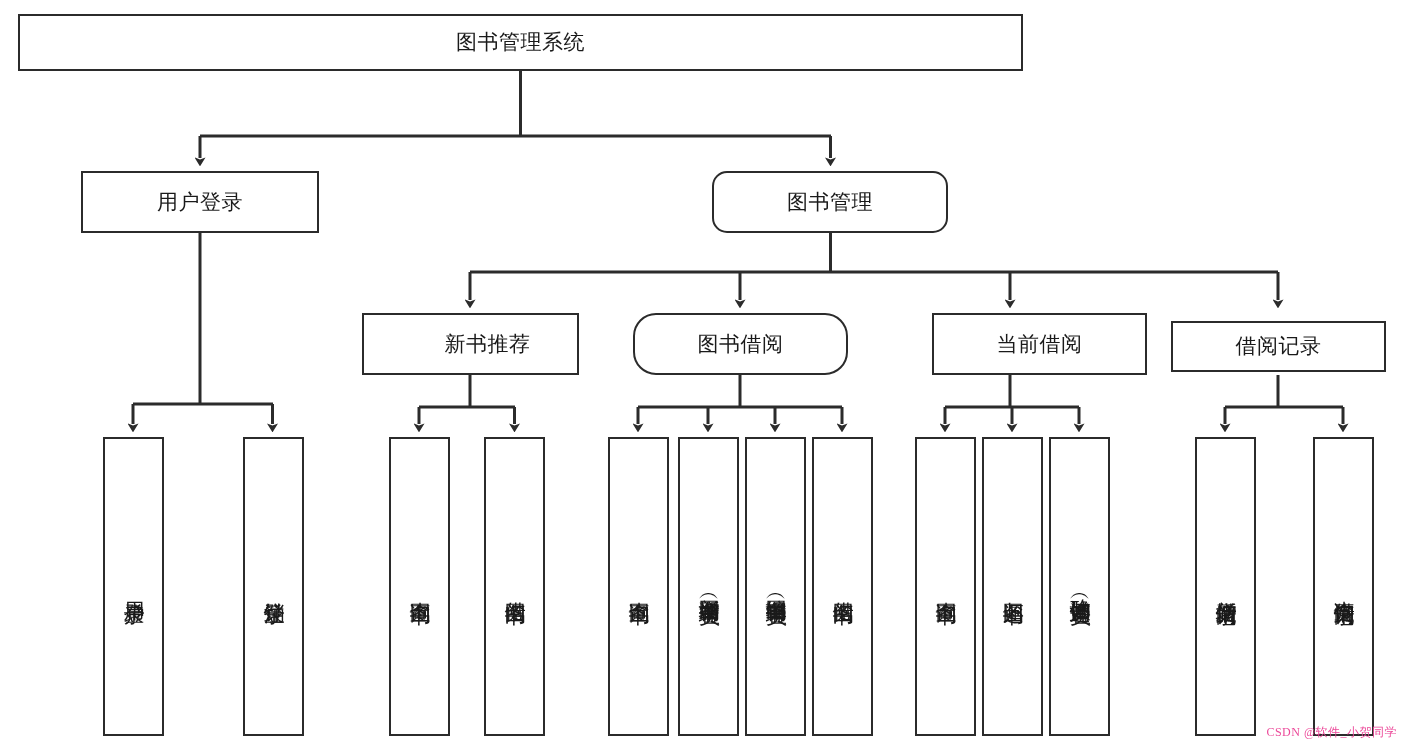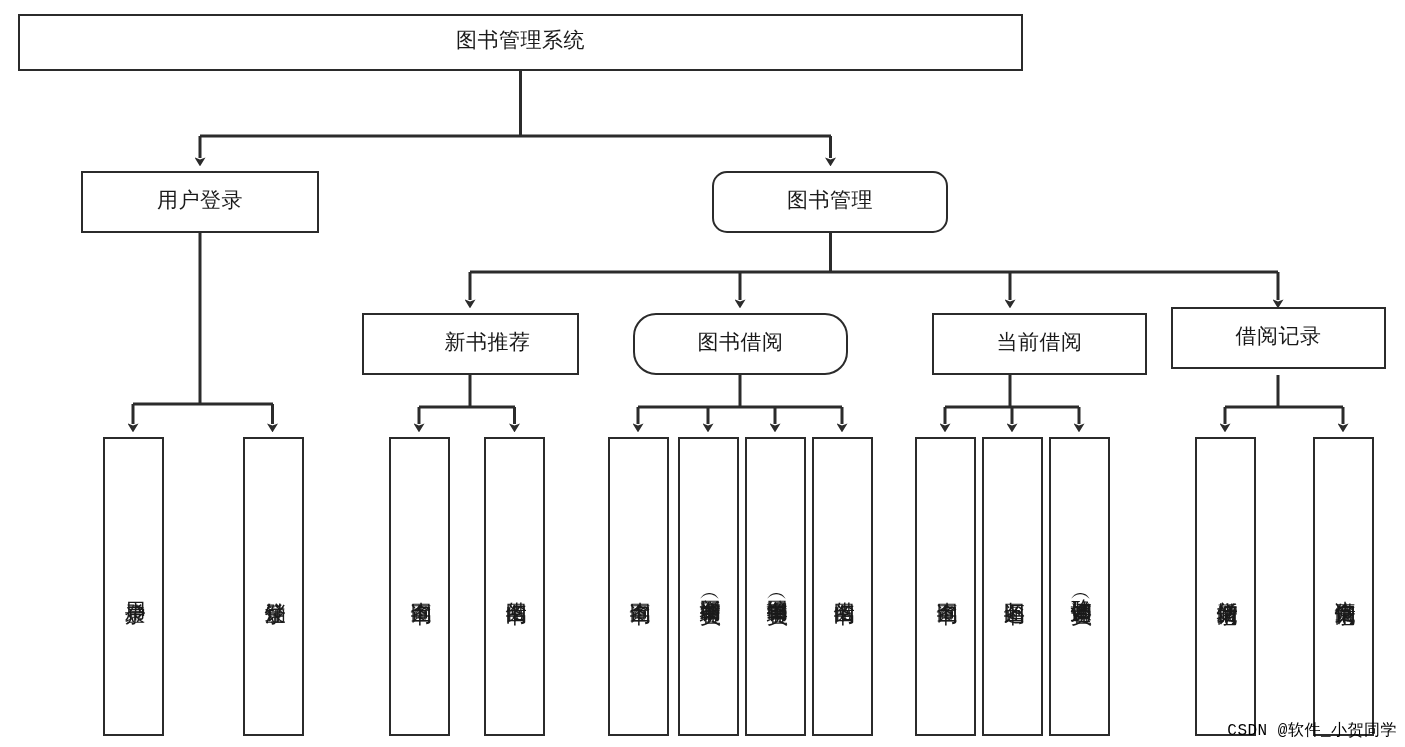--- a/index.html
+++ b/index.html
@@ -6,21 +6,21 @@
     margin: 0;
     padding: 0;
     background: #ffffff;
   }
   #canvas {
     position: relative;
     width: 1405px;
     height: 747px;
     background: #ffffff;
     overflow: hidden;
-    font-family: Liberation Mono, monospace;
+    font-family: Liberation Serif, serif;
   }
   #edges {
     position: absolute;
     left: 0;
     top: 0;
     width: 1405px;
     height: 747px;
   }
   .node {
     position: absolute;
@@ -48,22 +48,22 @@
     font-size: 21px;
     line-height: 1.32;
     letter-spacing: 1px;
     white-space: normal;
     max-height: 100%;
   }
   .watermark {
     position: absolute;
     right: 8px;
     bottom: 6px;
-    font-size: 16px;
-    color: #000000;
+    font-size: 12px;
+    color: #ec4899;
     letter-spacing: 0.5px;
     white-space: nowrap;
     pointer-events: none;
   }
 </style>
 </head>
 <body>
 
 <div id="canvas">
 
@@ -133,21 +133,21 @@
 
   <div class="node" style="left: 362px; top: 313px; width: 217px; height: 62px; padding-left: 34px;">
     <span class="label">新书推荐</span>
   </div>
   <div class="node" style="left: 633px; top: 313px; width: 215px; height: 62px; border-radius: 23px;">
     <span class="label">图书借阅</span>
   </div>
   <div class="node" style="left: 932px; top: 313px; width: 215px; height: 62px;">
     <span class="label">当前借阅</span>
   </div>
-  <div class="node" style="left: 1171px; top: 307px; width: 215px; height: 62px;">
+  <div class="node" style="left: 1171px; top: 321px; width: 215px; height: 51px;">
     <span class="label">借阅记录</span>
   </div>
 
   <div class="node vertical" style="left: 103px; top: 437px; width: 61px; height: 299px;">
     <span class="label">用户登录</span>
   </div>
   <div class="node vertical" style="left: 243px; top: 437px; width: 61px; height: 299px;">
     <span class="label">注销登录</span>
   </div>
   <div class="node vertical" style="left: 389px; top: 437px; width: 61px; height: 299px;">

